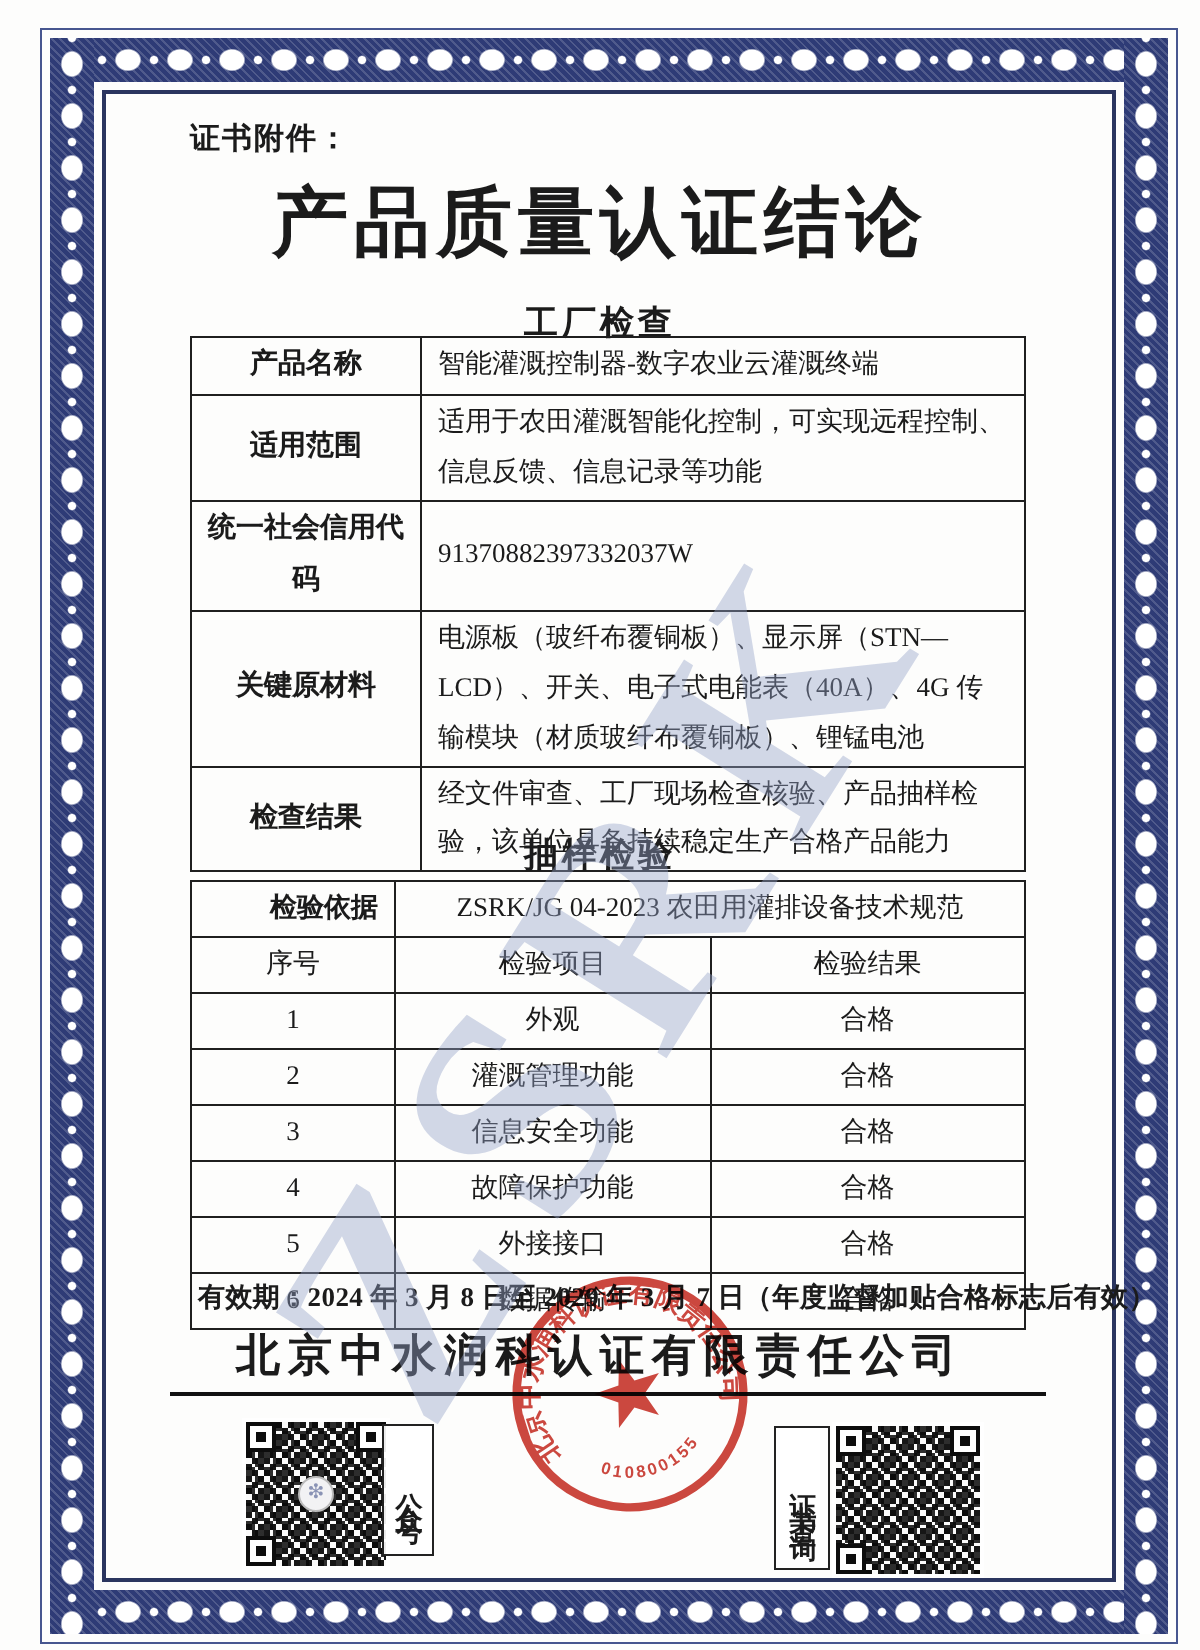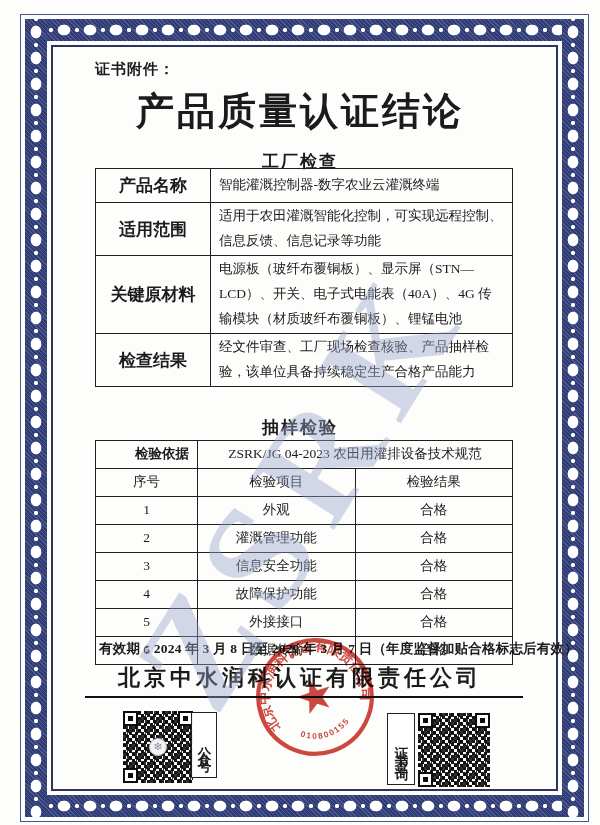--- a/index.html
+++ b/index.html
@@ -32,21 +32,21 @@
   .attachment{position:absolute;left:95px;top:60px;font-size:15px;font-weight:700;letter-spacing:1px;}
   .doc-title{position:absolute;left:0;right:0;top:86px;text-align:center;font-family:"Liberation Sans","DejaVu Sans",sans-serif;
     font-weight:900;font-size:38px;letter-spacing:3px;}
   .section-title{position:absolute;left:0;right:0;text-align:center;font-size:17px;font-weight:700;letter-spacing:2px;}
   .sec-factory{top:150px;}
   .sec-sampling{top:416px;}
   
   table{border-collapse:collapse;position:absolute;left:95px;width:418px;table-layout:fixed;}
   td,th{border:1.5px solid #1f1f1f;font-size:13.5px;line-height:1.85;padding:1px 8px;font-weight:400;}
   .t-factory{top:168px;}
-  .t-factory td.lbl{width:110px;text-align:center;font-weight:700;padding:1px 2px;font-size:17px;}
+  .t-factory td.lbl{width:110px;text-align:center;font-weight:700;padding:1px 2px;font-size:14px;}
   .t-factory td.val{text-align:left;}
   .t-sampling{top:440px;}
   .t-sampling .c-no{width:85px;text-align:center;}
   .t-sampling .c-item{width:233px;text-align:center;}
   .t-sampling .c-res{width:100px;text-align:center;margin-top:32px;}
   .t-sampling td.lbl{font-weight:700;text-align:right;}
   .t-sampling td{height:20px;}
   
   .validity{position:absolute;left:99px;top:640px;font-size:13.5px;font-weight:700;letter-spacing:.2px;}
   .company{position:absolute;left:0;right:0;top:663px;text-align:center;font-size:22px;font-weight:600;letter-spacing:4px;}
@@ -95,20 +95,24 @@
   <table class="t-factory">
     <tbody>
         <tr style="height:24px;">
       <td class="lbl">产品名称</td>
       <td class="val">智能灌溉控制器-数字农业云灌溉终端</td>
     </tr>
     <tr style="height:50px;">
       <td class="lbl">适用范围</td>
       <td class="val">适用于农田灌溉智能化控制，可实现远程控制、信息反馈、信息记录等功能</td>
     </tr>
+    <tr style="height:24px;">
+      <td class="lbl">统一社会信用代码</td>
+      <td class="val">91370882397332037W</td>
+    </tr>
     <tr style="height:74px;">
       <td class="lbl">关键原材料</td>
       <td class="val">电源板（玻纤布覆铜板）、显示屏（STN—LCD）、开关、电子式电能表（40A）、4G 传输模块（材质玻纤布覆铜板）、锂锰电池</td>
     </tr>
     <tr style="height:50px;">
       <td class="lbl">检查结果</td>
       <td class="val">经文件审查、工厂现场检查核验、产品抽样检验，该单位具备持续稳定生产合格产品能力</td>
     </tr>
   </tbody>
     </table>

